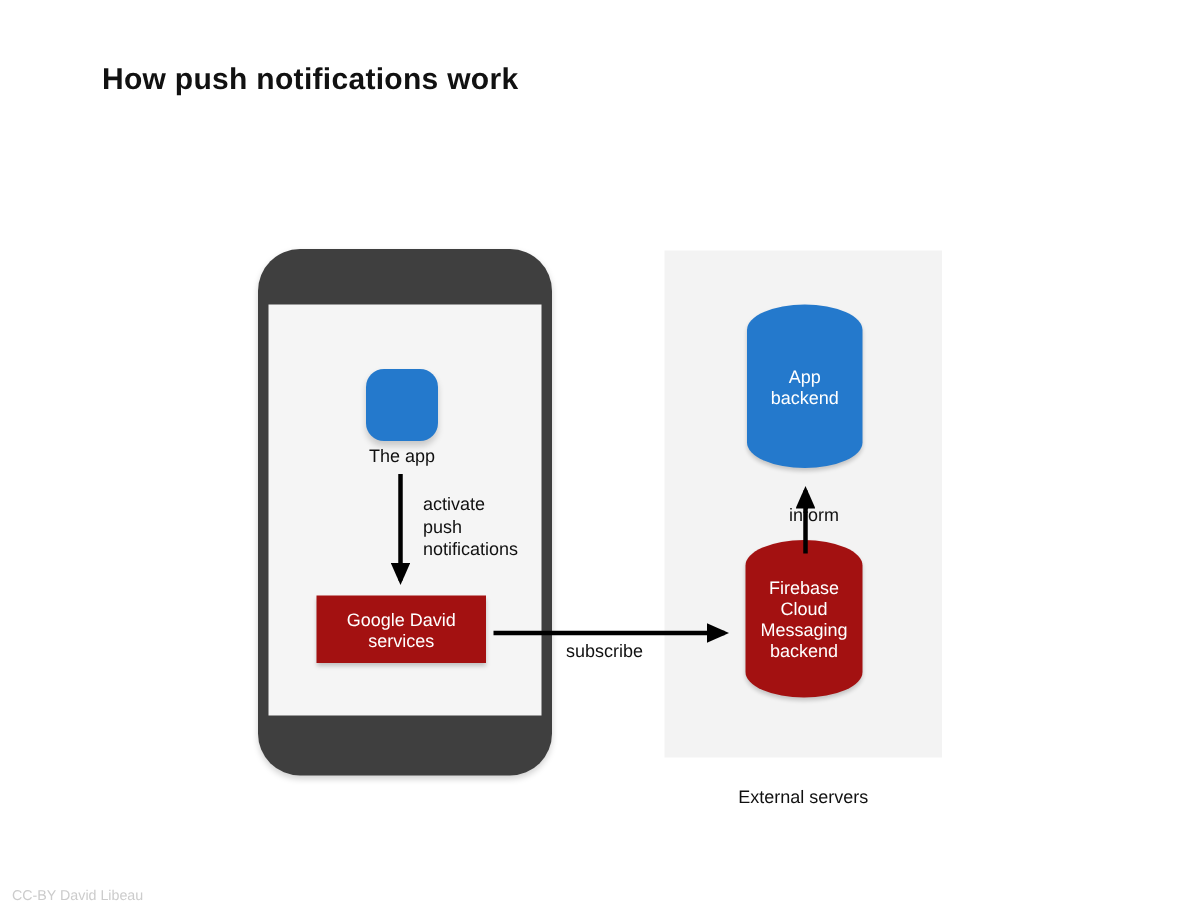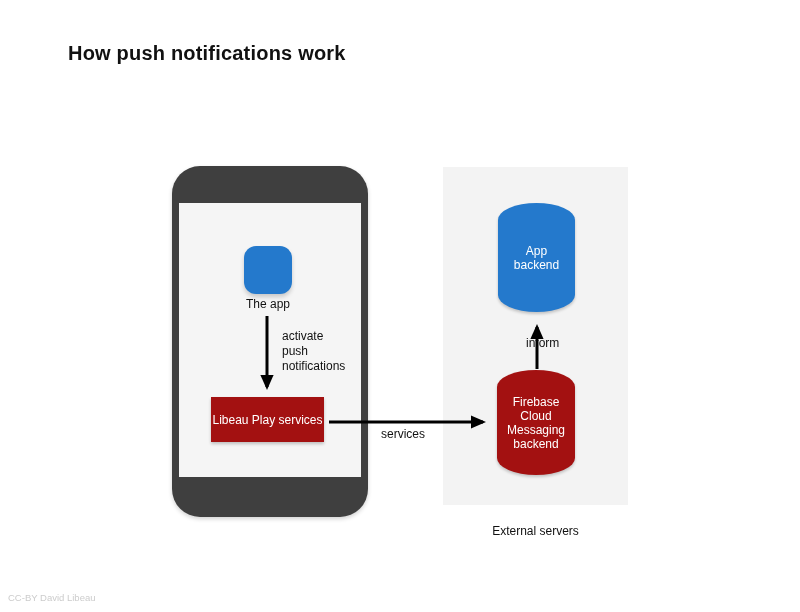--- a/index.html
+++ b/index.html
@@ -68,21 +68,21 @@
   }
   .cylinder span {
     color: #ffffff; font-size: 12px; line-height: 14px;
     text-align: center; white-space: pre-line;
   }
   .cyl-app {
     left: 498px; top: 203px; width: 77px; height: 109px;
     background: var(--blue, #2479cc);
   }
   .cyl-fcm {
-    left: 497px; top: 370px; width: 78px; height: 105px;
+    left: 497px; top: 360px; width: 78px; height: 105px;
     background: var(--red, #a31111);
   }
   .inform-label { left: 526px; top: 336px; font-size: 12px; }
   .subscribe-label { left: 368px; top: 427px; width: 70px; font-size: 12px; text-align: center; }
 
   .phone-caption {
     left: 172px; top: 527px; width: 196px;
     font-size: 12px; text-align: center;
   }
   .servers-caption {
@@ -105,36 +105,36 @@
 
   <div class="abs phone">
     <div class="screen"></div>
   </div>
   <div class="abs app-icon"></div>
   <div class="abs app-label">The app</div>
   <div class="abs activate-label">activate
 push
 notifications</div>
   <div class="abs play-box">
-    <span>Libeau Play services</span>
+    <span>Google David services</span>
   </div>
 
   <div class="abs panel"></div>
   <div class="abs cylinder cyl-app">
     <span>App
 backend</span>
   </div>
   <div class="abs cylinder cyl-fcm">
     <span>Firebase
 Cloud
 Messaging
 backend</span>
   </div>
   <div class="abs inform-label">inform</div>
-  <div class="abs subscribe-label">services</div>
+  <div class="abs subscribe-label">subscribe</div>
   <div class="abs servers-caption">External servers</div>
 
   <svg class="abs arrows" width="800" height="612" viewBox="0 0 800 612">
     <defs>
       <marker id="ah" markerUnits="strokeWidth" markerWidth="5" markerHeight="4.4" refX="4" refY="2.2" orient="auto">
         <path d="M0,0 L5,2.2 L0,4.4 Z" fill="#000000"></path>
       </marker>
     </defs>
     <line x1="267" y1="316" x2="267" y2="387" stroke="#000" stroke-width="3" marker-end="url(#ah)"></line>
     <line x1="329" y1="422" x2="483" y2="422" stroke="#000" stroke-width="3" marker-end="url(#ah)"></line>

